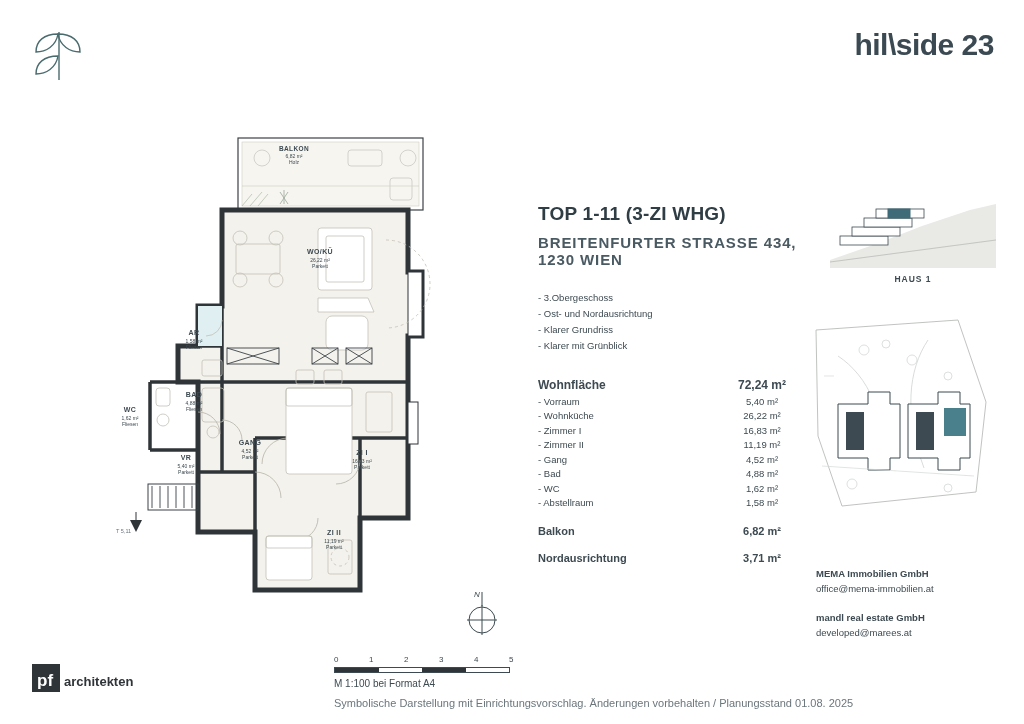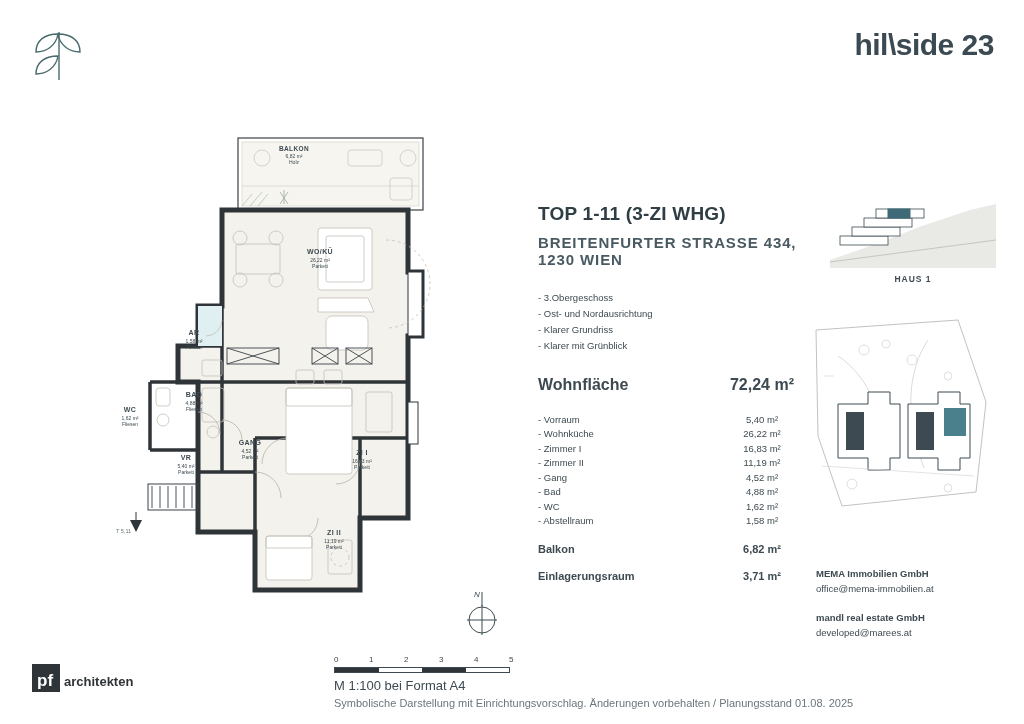--- a/index.html
+++ b/index.html
@@ -30,21 +30,21 @@
   }
   .info .addr {
     font-size: 15px; font-weight: bold; letter-spacing: .9px;
     color: #4a5a62; margin-bottom: 22px;
   }
   .info .bullets { font-size: 9.5px; line-height: 16px; color: #3d4a51; margin-bottom: 24px; }
 
   .areas { font-size: 9.5px; color: #3d4a51; }
   .areas .row { display: flex; justify-content: space-between; line-height: 14.5px; }
   .areas .row .v { width: 72px; text-align: center; }
-  .areas .head { font-weight: bold; font-size: 16px; margin-bottom: 20px; gap: 16px; }
+  .areas .head { font-weight: bold; font-size: 12px; margin-bottom: 2px; gap: 16px; }
   .areas .head .v { font-weight: bold; }
   .areas .sub { padding-left: 0; }
   .areas .gap { height: 13px; }
   .areas .tot { font-weight: bold; font-size: 11px; }
 
   
   .haus { position: absolute; left: 830px; top: 196px; width: 166px; height: 72px; }
   .haus-label {
     position: absolute; left: 830px; top: 274px; width: 166px;
     text-align: center; font-size: 8.5px; font-weight: bold; letter-spacing: 1px; color: #3d4a51;
@@ -58,21 +58,21 @@
   .contact .b { font-weight: bold; }
   .contact .blk { margin-bottom: 14px; }
 
   
   .pf-logo { position: absolute; left: 32px; top: 664px; width: 120px; height: 30px; }
   .scale-wrap { position: absolute; left: 334px; top: 655px; width: 360px; }
   .scale-nums { position: relative; height: 12px; font-size: 8px; color: #3d4a51; }
   .scale-nums span { position: absolute; top: 0; }
   .scalebar { position: relative; height: 6px; width: 176px; border: 0.8px solid #3d4a51; display: flex; }
   .scalebar i { display: block; height: 100%; width: 25%; }
-  .scale-cap { font-size: 13px; color: #3d4a51; margin-top: 5px; }
+  .scale-cap { font-size: 10px; color: #3d4a51; margin-top: 5px; }
   .disclaimer { position: absolute; left: 334px; top: 697px; font-size: 11px; color: #6b767c; }
 
   
   .fp { position: absolute; left: 90px; top: 120px; width: 430px; height: 520px; }
   .room-lbl { position: absolute; text-align: center; color: #3d4a51; line-height: 1.25; }
   .room-lbl .n { font-size: 7px; font-weight: bold; letter-spacing: .4px; }
   .room-lbl .a { font-size: 5px; }
   .room-lbl .f { font-size: 5px; }
   .balkon-lbl .n { font-size: 6.5px; }
 
@@ -326,21 +326,21 @@
         <span>- Abstellraum</span>
         <span class="v">1,58 m²</span>
       </div>
       <div class="gap"></div>
       <div class="row tot">
         <span>Balkon</span>
         <span class="v">6,82 m²</span>
       </div>
       <div class="gap"></div>
       <div class="row tot">
-        <span>Einlagerungsraum</span>
+        <span>Nordausrichtung</span>
         <span class="v">3,71 m²</span>
       </div>
     </div>
   </div>
 
   <div class="haus">
     <svg width="166" height="72" viewBox="0 0 166 72">
       <path d="M0 64 L46 48 L92 30 L140 14 L166 8 L166 72 L0 72 Z" fill="#e9e9e5"></path>
       <g stroke="#3d4a51" stroke-width="0.8" fill="#ffffff">
         <rect x="10" y="40" width="48" height="9"></rect>

